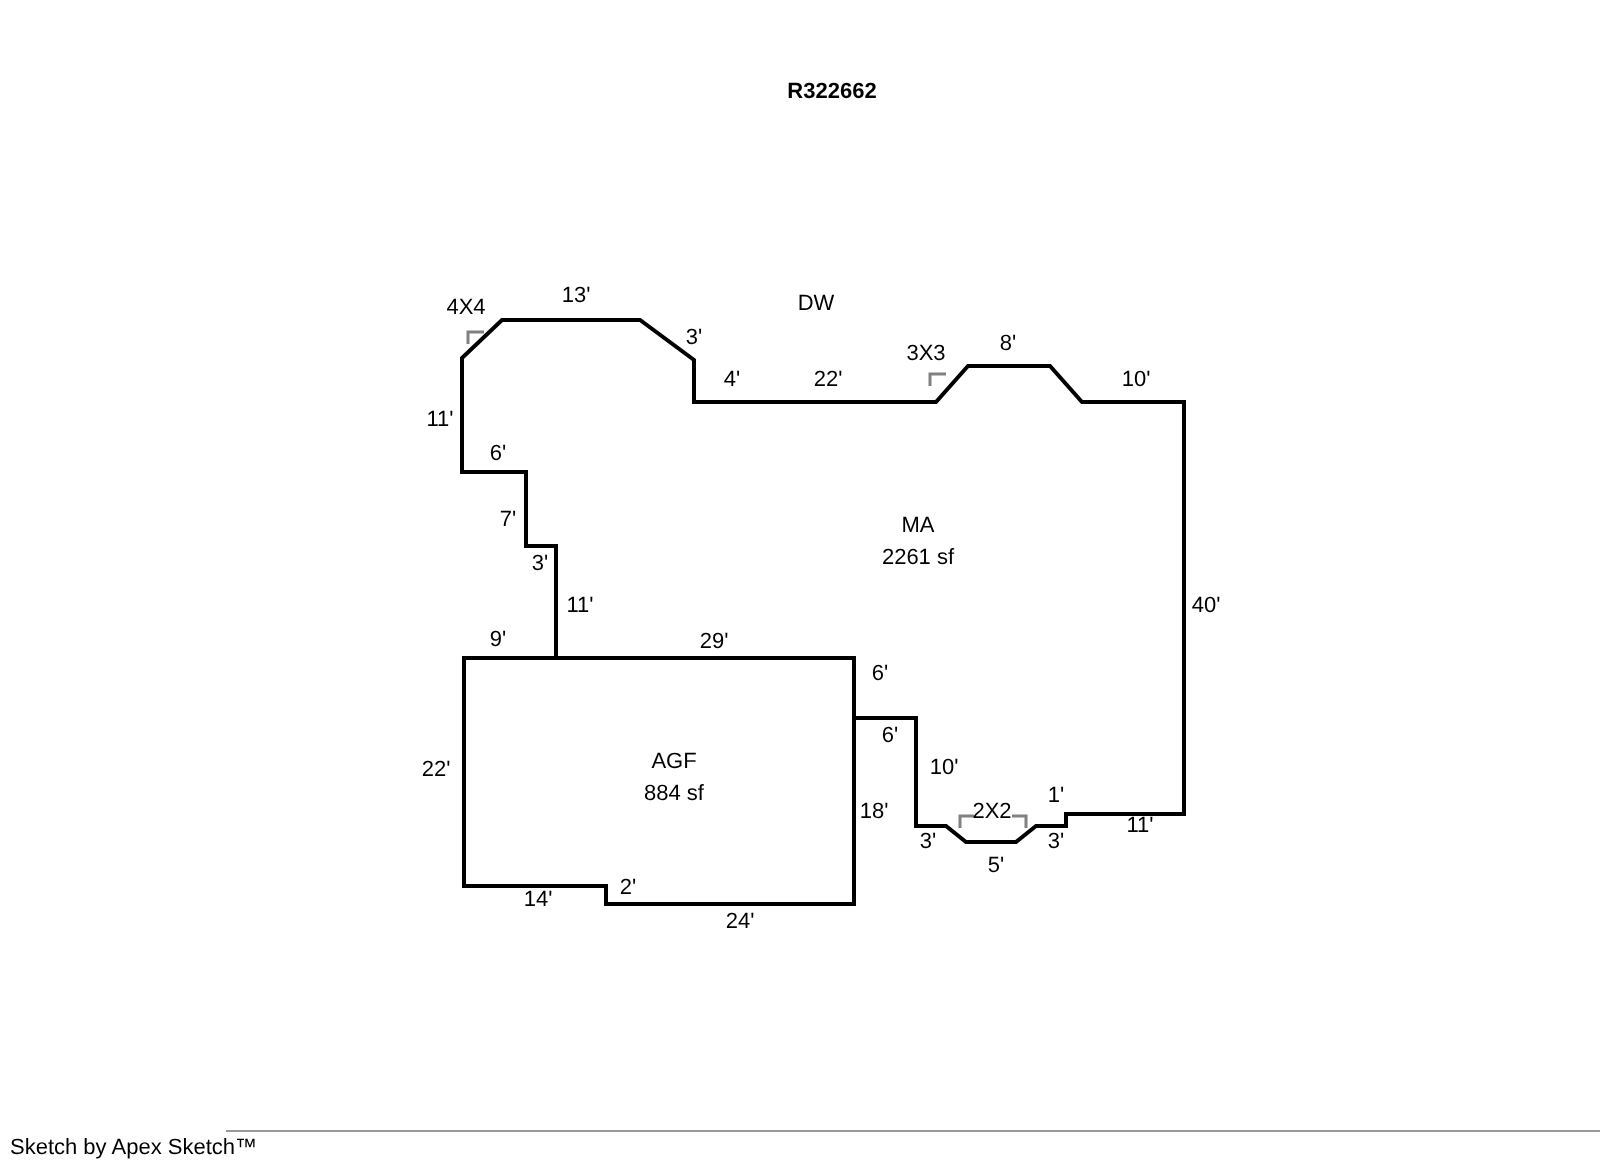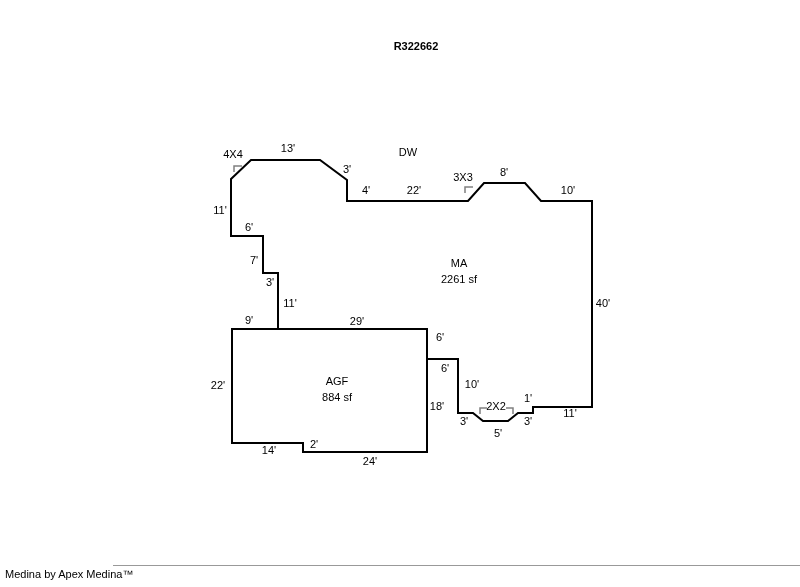--- a/index.html
+++ b/index.html
@@ -69,13 +69,13 @@
     <text x="498" y="433" text-anchor="middle" dominant-baseline="central" fill="#000000">5'</text>
     <text x="528" y="421" text-anchor="middle" dominant-baseline="central" fill="#000000">3'</text>
     <text x="528" y="398" text-anchor="middle" dominant-baseline="central" fill="#000000">1'</text>
     <text x="570" y="413" text-anchor="middle" dominant-baseline="central" fill="#000000">11'</text>
     <text x="269" y="450" text-anchor="middle" dominant-baseline="central" fill="#000000">14'</text>
     <text x="314" y="444" text-anchor="middle" dominant-baseline="central" fill="#000000">2'</text>
     <text x="370" y="461" text-anchor="middle" dominant-baseline="central" fill="#000000">24'</text>
   </svg>
 
 <div class="footer-line"></div>
-<div class="footer-text">Medina by Apex Medina™</div>
+<div class="footer-text">Sketch by Apex Sketch™</div>
 
 </body></html>

